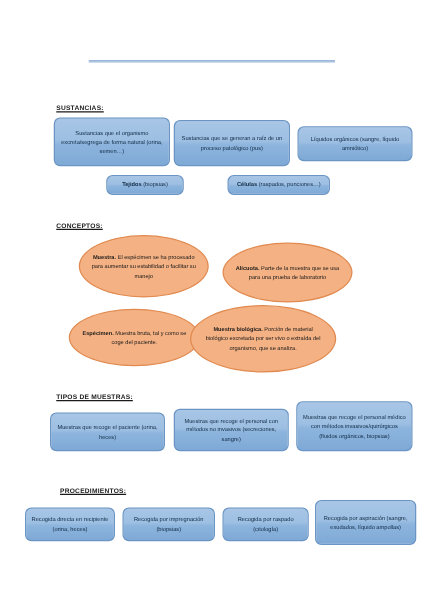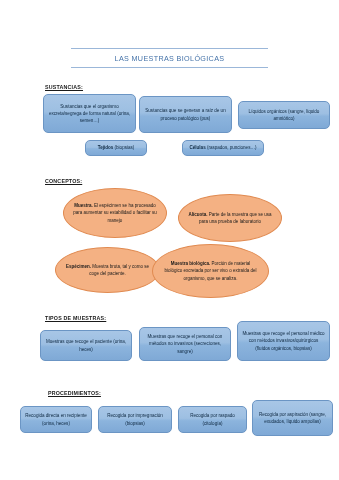--- a/index.html
+++ b/index.html
@@ -46,21 +46,20 @@
   .ell b{font-weight:bold;}
   .txt{display:block;}
 </style>
 </head>
 <body>
 
 <div class="page">
 
   <div class="title-wrap">
     <div class="title-rule"></div>
-    <div class="doc-title">LAS MUESTRAS BIOLÓGICAS</div>
     <div class="title-rule"></div>
   </div>
 
   <div class="section-label" style="left:45px;top:84px;">SUSTANCIAS:</div>
 
   <div class="bbox" style="left:43px;top:94px;width:93px;height:39px;">
     <span class="txt"><b></b><span>Sustancias que el organismo excreta/segrega de forma natural (orina, semen…)</span></span>
   </div>
 
   <div class="bbox" style="left:139px;top:96px;width:93px;height:37px;">

